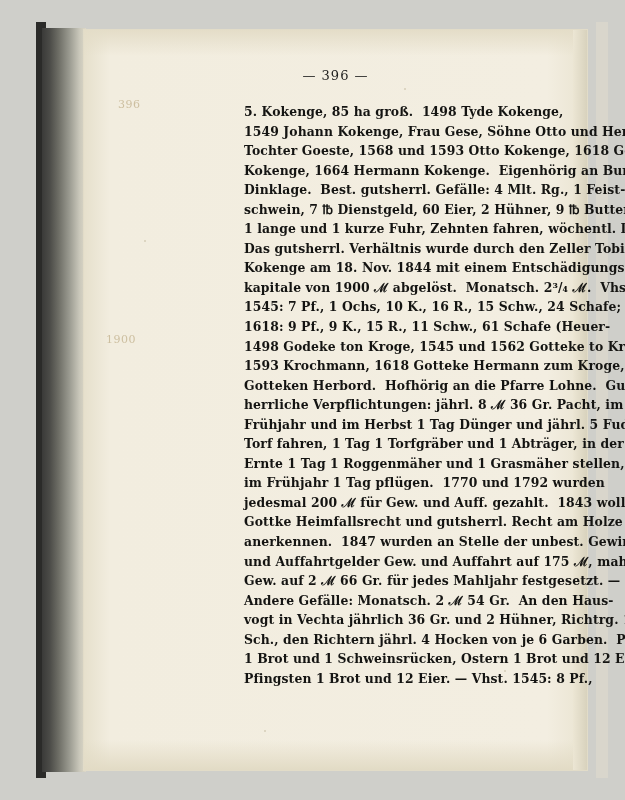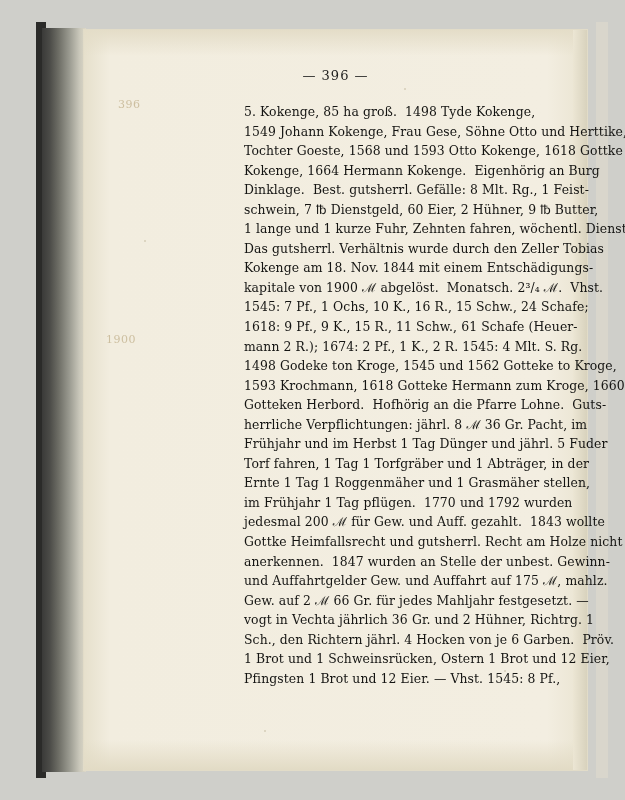--- a/index.html
+++ b/index.html
@@ -133,21 +133,21 @@
     text-indent: 14px;
   }
   .ln {
     display: block;
     white-space: pre;
   }
   
   .ln.last { }
 
   .fraktur {
-    font-weight: 400;
+    font-weight: 700;
     letter-spacing: 0.1px;
   }
 
   
   .bleed {
     position: absolute;
     font-size: 11px;
     color: #cdbfa0;
     font-family: "DejaVu Serif", serif;
     letter-spacing: 0.5px;
@@ -181,45 +181,45 @@
       <div class="bleed" style="left:34px; top:68px;">396</div>
       <div class="bleed" style="left:22px; top:303px;">1900</div>
 
       <div class="textblock">
 
         <p class="indent">
           <span class="ln fraktur">5. Kokenge, 85 ha groß.  1498 Tyde Kokenge,</span>
           <span class="ln fraktur">1549 Johann Kokenge, Frau Gese, Söhne Otto und Herttike,</span>
           <span class="ln fraktur">Tochter Goeste, 1568 und 1593 Otto Kokenge, 1618 Gottke</span>
           <span class="ln fraktur">Kokenge, 1664 Hermann Kokenge.  Eigenhörig an Burg</span>
-          <span class="ln fraktur">Dinklage.  Best. gutsherrl. Gefälle: 8 Mlt. Rg., 1 Feist-</span>
+          <span class="ln fraktur">Dinklage.  Best. gutsherrl. Gefälle: 4 Mlt. Rg., 1 Feist-</span>
           <span class="ln fraktur">schwein, 7 ℔ Dienstgeld, 60 Eier, 2 Hühner, 9 ℔ Butter,</span>
           <span class="ln fraktur">1 lange und 1 kurze Fuhr, Zehnten fahren, wöchentl. Dienst.</span>
           <span class="ln fraktur">Das gutsherrl. Verhältnis wurde durch den Zeller Tobias</span>
           <span class="ln fraktur">Kokenge am 18. Nov. 1844 mit einem Entschädigungs-</span>
           <span class="ln fraktur">kapitale von 1900 ℳ abgelöst.  Monatsch. 2³/₄ ℳ.  Vhst.</span>
           <span class="ln fraktur">1545: 7 Pf., 1 Ochs, 10 K., 16 R., 15 Schw., 24 Schafe;</span>
           <span class="ln fraktur">1618: 9 Pf., 9 K., 15 R., 11 Schw., 61 Schafe (Heuer-</span>
-          <span class="ln fraktur last">mann 2 R.); 1674: 2 Pf., 1 K., 2 R. 1545: 4 Mlt. S. Rg.</span>
         </p>
 
         <p class="indent">
           <span class="ln fraktur">1498 Godeke ton Kroge, 1545 und 1562 Gotteke to Kroge,</span>
           <span class="ln fraktur">1593 Krochmann, 1618 Gotteke Hermann zum Kroge, 1660</span>
           <span class="ln fraktur">Gotteken Herbord.  Hofhörig an die Pfarre Lohne.  Guts-</span>
           <span class="ln fraktur">herrliche Verpflichtungen: jährl. 8 ℳ 36 Gr. Pacht, im</span>
           <span class="ln fraktur">Frühjahr und im Herbst 1 Tag Dünger und jährl. 5 Fuder</span>
           <span class="ln fraktur">Torf fahren, 1 Tag 1 Torfgräber und 1 Abträger, in der</span>
           <span class="ln fraktur">Ernte 1 Tag 1 Roggenmäher und 1 Grasmäher stellen,</span>
           <span class="ln fraktur">im Frühjahr 1 Tag pflügen.  1770 und 1792 wurden</span>
           <span class="ln fraktur">jedesmal 200 ℳ für Gew. und Auff. gezahlt.  1843 wollte</span>
           <span class="ln fraktur">Gottke Heimfallsrecht und gutsherrl. Recht am Holze nicht</span>
           <span class="ln fraktur">anerkennen.  1847 wurden an Stelle der unbest. Gewinn-</span>
           <span class="ln fraktur">und Auffahrtgelder Gew. und Auffahrt auf 175 ℳ, mahlz.</span>
           <span class="ln fraktur">Gew. auf 2 ℳ 66 Gr. für jedes Mahljahr festgesetzt. —</span>
+          <span class="ln fraktur">Andere Gefälle: Monatsch. 2 ℳ 54 Gr.  An den Haus-</span>
           <span class="ln fraktur">vogt in Vechta jährlich 36 Gr. und 2 Hühner, Richtrg. 1</span>
           <span class="ln fraktur">Sch., den Richtern jährl. 4 Hocken von je 6 Garben.  Pröv.</span>
           <span class="ln fraktur">1 Brot und 1 Schweinsrücken, Ostern 1 Brot und 12 Eier,</span>
           <span class="ln fraktur last">Pfingsten 1 Brot und 12 Eier. — Vhst. 1545: 8 Pf.,</span>
         </p>
 
       </div>
 
       <div class="speck" style="left:60px; top:210px; width:2px; height:2px;"></div>
       <div class="speck" style="left:420px; top:640px; width:2px; height:2px;"></div>

